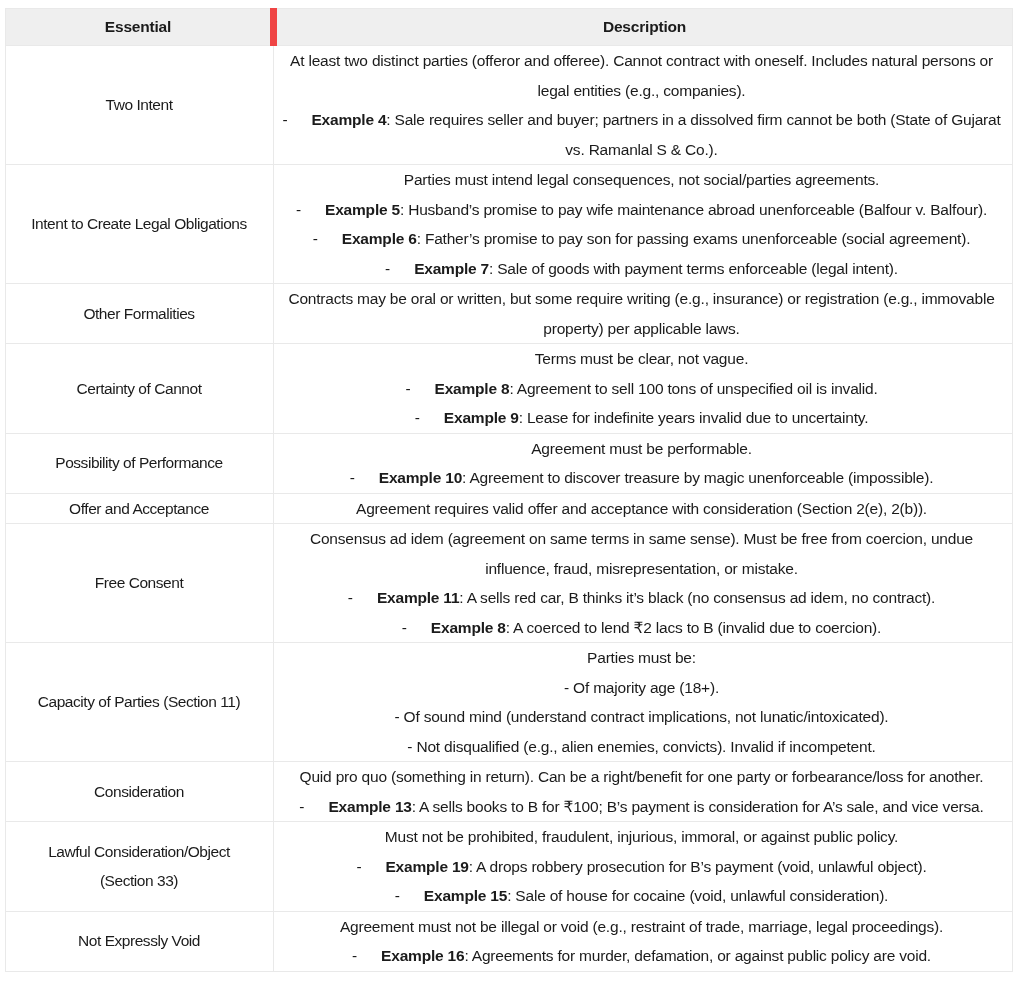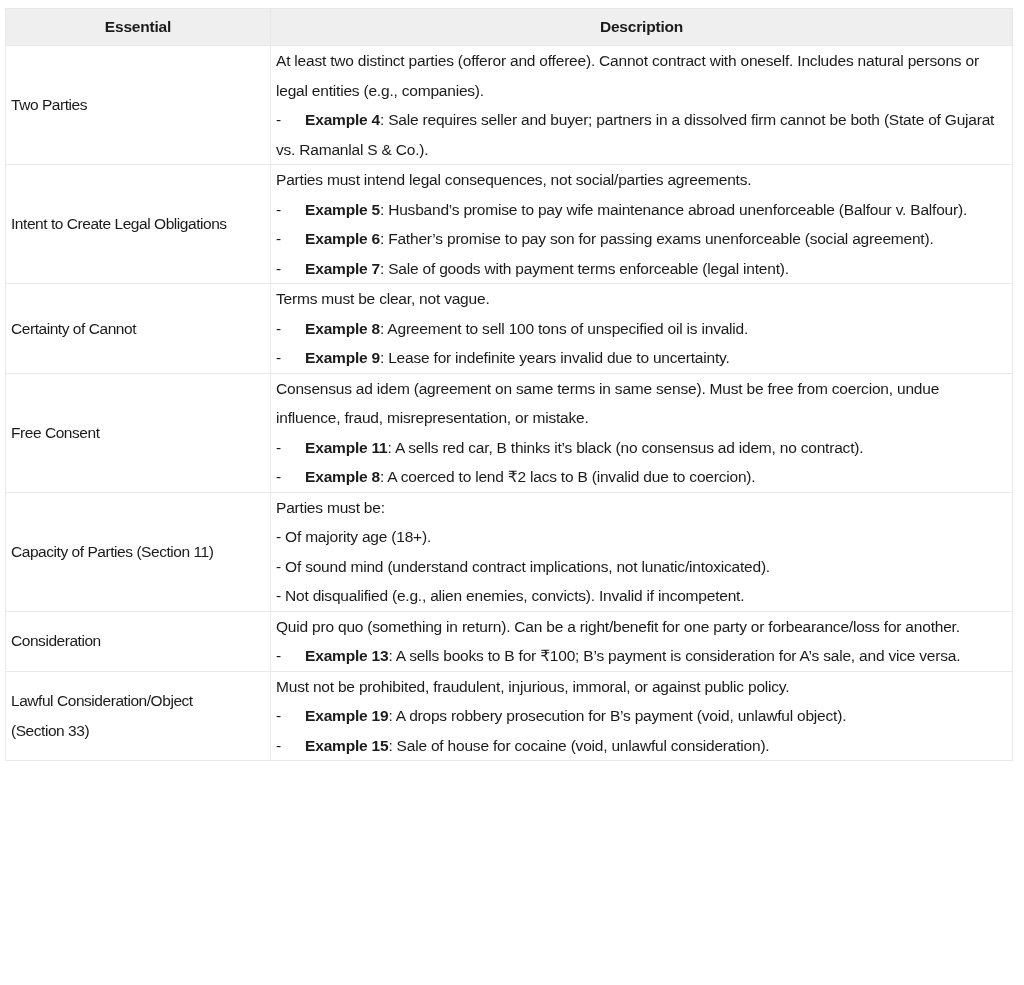--- a/index.html
+++ b/index.html
@@ -18,72 +18,91 @@
     table-layout: fixed;
     font-size: 15.5px;
     line-height: 29.5px;
     letter-spacing: -0.2px;
     color: var(--text, #1b1b1b);
   }
   table.essentials th,
   table.essentials td {
     border: 1px solid var(--border, #e9e9e9);
     vertical-align: middle;
-    text-align: left;
+    text-align: center;
     font-weight: 400;
   }
   table.essentials th {
     background: var(--header-bg, #efefef);
     font-weight: 700;
     text-align: center;
     height: 36px;
     padding: 0 5px;
   }
   
-  table.essentials thead th.col-description { border-left: 1px solid #ef4444; }
+  table.essentials thead th.col-description { border-left: 7px solid #ef4444; }
   .col-essential { width: 254px; }
   td.col-essential { padding: 0 6px 0 5px; white-space: pre-line; letter-spacing: -0.45px; }
   td.col-description { padding: 0 8px 0 5px; }
   td.col-description p { margin: 0; }
   td.col-description b { font-weight: 700; margin-left: 20px; }
 </style>
 </head>
 <body>
 
 <div class="page">
   <table class="essentials">
     <thead>
       <tr>
         <th class="col-essential">Essential</th>
         <th class="col-description">Description</th>
       </tr>
     </thead>
     <tbody id="table-body">
         <tr>
-          <td class="col-essential">Two Parties</td>
+          <td class="col-essential">Two Intent</td>
           <td class="col-description">
             <p>At least two distinct parties (offeror and offeree). Cannot contract with oneself. Includes natural persons or legal entities (e.g., companies).</p>
             <p>- <b>Example 4</b>: Sale requires seller and buyer; partners in a dissolved firm cannot be both (State of Gujarat vs. Ramanlal S &amp; Co.).</p>
           </td>
         </tr>
         <tr>
           <td class="col-essential">Intent to Create Legal Obligations</td>
           <td class="col-description">
             <p>Parties must intend legal consequences, not social/parties agreements.</p>
             <p>- <b>Example 5</b>: Husband’s promise to pay wife maintenance abroad unenforceable (Balfour v. Balfour).</p>
             <p>- <b>Example 6</b>: Father’s promise to pay son for passing exams unenforceable (social agreement).</p>
             <p>- <b>Example 7</b>: Sale of goods with payment terms enforceable (legal intent).</p>
           </td>
         </tr>
         <tr>
+          <td class="col-essential">Other Formalities</td>
+          <td class="col-description">
+            <p>Contracts may be oral or written, but some require writing (e.g., insurance) or registration (e.g., immovable property) per applicable laws.</p>
+          </td>
+        </tr>
+        <tr>
           <td class="col-essential">Certainty of Cannot</td>
           <td class="col-description">
             <p>Terms must be clear, not vague.</p>
             <p>- <b>Example 8</b>: Agreement to sell 100 tons of unspecified oil is invalid.</p>
             <p>- <b>Example 9</b>: Lease for indefinite years invalid due to uncertainty.</p>
+          </td>
+        </tr>
+        <tr>
+          <td class="col-essential">Possibility of Performance</td>
+          <td class="col-description">
+            <p>Agreement must be performable.</p>
+            <p>- <b>Example 10</b>: Agreement to discover treasure by magic unenforceable (impossible).</p>
+          </td>
+        </tr>
+        <tr>
+          <td class="col-essential">Offer and Acceptance</td>
+          <td class="col-description">
+            <p>Agreement requires valid offer and acceptance with consideration (Section 2(e), 2(b)).</p>
           </td>
         </tr>
         <tr>
           <td class="col-essential">Free Consent</td>
           <td class="col-description">
             <p>Consensus ad idem (agreement on same terms in same sense). Must be free from coercion, undue influence, fraud, misrepresentation, or mistake.</p>
             <p>- <b>Example 11</b>: A sells red car, B thinks it’s black (no consensus ad idem, no contract).</p>
             <p>- <b>Example 8</b>: A coerced to lend ₹2 lacs to B (invalid due to coercion).</p>
           </td>
         </tr>
@@ -105,15 +124,22 @@
         </tr>
         <tr>
           <td class="col-essential">Lawful Consideration/Object
 (Section 33)</td>
           <td class="col-description">
             <p>Must not be prohibited, fraudulent, injurious, immoral, or against public policy.</p>
             <p>- <b>Example 19</b>: A drops robbery prosecution for B’s payment (void, unlawful object).</p>
             <p>- <b>Example 15</b>: Sale of house for cocaine (void, unlawful consideration).</p>
           </td>
         </tr>
+        <tr>
+          <td class="col-essential">Not Expressly Void</td>
+          <td class="col-description">
+            <p>Agreement must not be illegal or void (e.g., restraint of trade, marriage, legal proceedings).</p>
+            <p>- <b>Example 16</b>: Agreements for murder, defamation, or against public policy are void.</p>
+          </td>
+        </tr>
       </tbody>
   </table>
 </div>
 
 </body></html>

